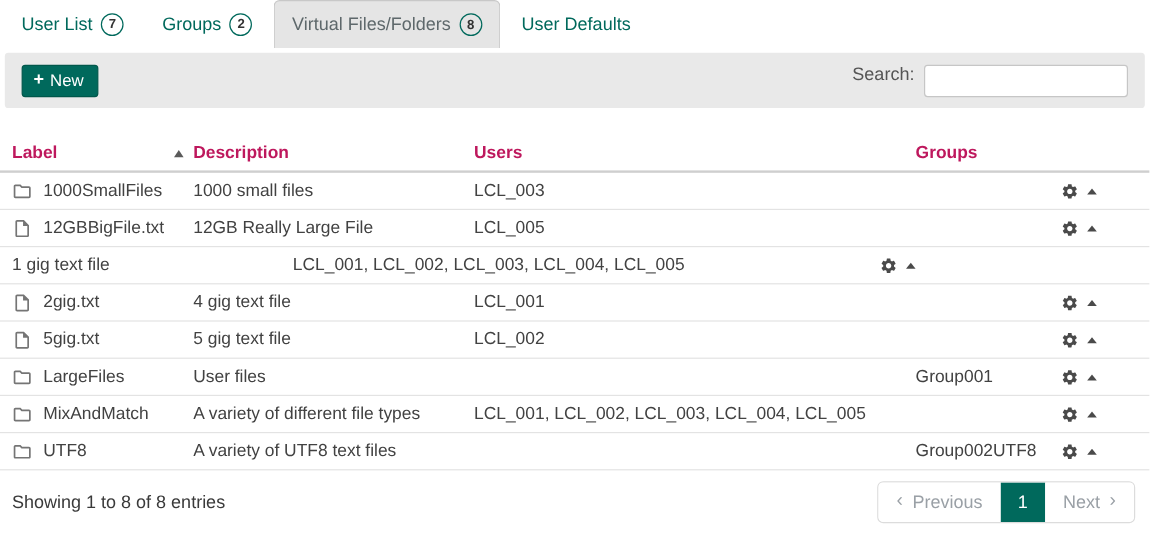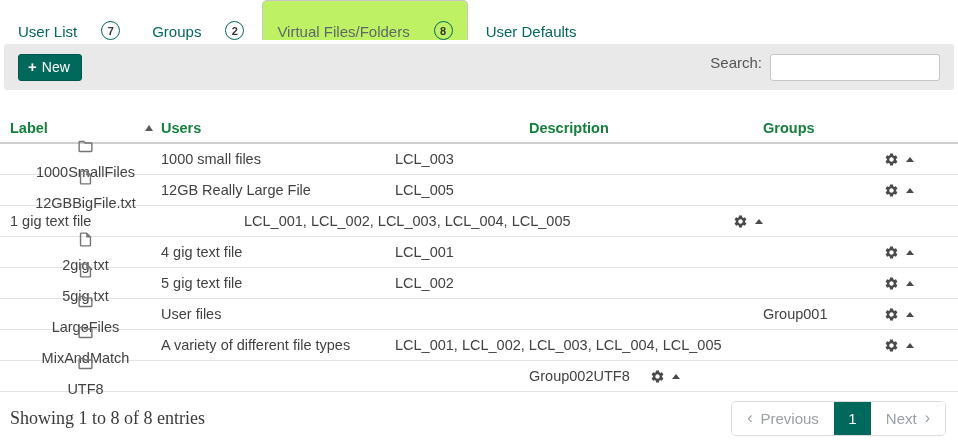--- a/index.html
+++ b/index.html
@@ -2,71 +2,71 @@
 <html><head>
 <meta charset="utf-8">
 <style>
   * { box-sizing: border-box; margin: 0; padding: 0; }
   html, body { width: 958px; height: 444px; background: #fff; overflow: hidden;
     font-family: "Liberation Sans", "DejaVu Sans", sans-serif; }
   .app { width: 958px; height: 444px; position: relative; }
 
   
   .tabbar { display: flex; align-items: stretch; height: 40px; padding-left: 2px; }
-  .tab { display: flex; align-items: flex-end; gap: 24px; padding: 0 14px; margin: 0 2px;
+  .tab { display: flex; align-items: center; gap: 7px; padding: 0 14px; margin: 0 2px;
     font-size: 15px; color: #00695c; cursor: pointer; white-space: nowrap; }
   .tab.active { border: 1px solid #c8c8c8; border-bottom: none;
-    border-radius: 5px 5px 0 0; color: #5e686b; background: #bef264; }
+    border-radius: 5px 5px 0 0; color: #5e686b; background: #e5e5e5; }
   .badge { display: inline-flex; align-items: center; justify-content: center;
     width: 19px; height: 19px; border: 1px solid #00695c; border-radius: 50%;
     font-size: 11px; font-weight: bold; color: #333; }
 
   
   .toolbar { margin: 4px 4px 0 4px; height: 46px; background: #e9e9e9; border-radius: 3px;
     display: flex; align-items: center; justify-content: space-between; padding: 0 14px; }
   .btn-new { display: inline-flex; align-items: center; gap: 5px; background: #00695c;
     color: #fff; border: 1px solid #00574b; border-radius: 3px; padding: 4px 11px 5px 9px;
     font-size: 14px; font-family: inherit; cursor: pointer; }
   .btn-new .plus { font-weight: bold; font-size: 15px; line-height: 1; }
   .search { display: flex; gap: 8px; }
   .search-label { font-size: 15px; color: #555; }
   .search-input { width: 170px; height: 27px; border: 1px solid #c6c6c6; border-radius: 3px;
     padding: 0 6px; font-size: 14px; font-family: inherit; background: #fff; outline: none; }
 
   
   .thead { display: flex; align-items: center; height: 31px; margin-top: 23px;
     border-bottom: 2px solid #cfcfcf; padding: 0 8px 0 10px;
-    font-size: 14.5px; font-weight: bold; color: #15803d; }
+    font-size: 14.5px; font-weight: bold; color: #be185d; }
   .th { overflow: hidden; white-space: nowrap; }
   .col-label  { width: 151px; }
   .col-desc   { width: 234px; }
   .col-users  { width: 368px; }
   .col-groups { width: 115px; }
   .col-actions{ flex: 1; }
   .th.col-label { display: flex; align-items: center; justify-content: space-between; padding-right: 8px; }
   .sort-asc { width: 0; height: 0; border-left: 4px solid transparent;
     border-right: 4px solid transparent; border-bottom: 6px solid #5a5a5a; }
 
   .tbody { }
   .row { display: flex; align-items: center; height: 31px; border-bottom: 1px solid #e3e3e3;
     padding: 0 8px 0 10px; font-size: 14.5px; color: #424242; }
   .cell { overflow: hidden; white-space: nowrap; }
-  .cell-label { display: flex; align-items: center; gap: 9px; flex-direction: column; }
+  .cell-label { display: flex; align-items: center; gap: 9px; }
   .row-icon { width: 17px; height: 17px; flex: none; display: inline-flex; }
   .row-icon svg { width: 17px; height: 17px; fill: #757575; }
   .cell-actions { display: flex; align-items: center; }
   .actions-btn { display: inline-flex; align-items: center; margin-left: 6px; cursor: pointer; }
   .gear svg { width: 15px; height: 15px; fill: #4a4a4a; display: block; }
   .caret-up { width: 0; height: 0; border-left: 4px solid transparent;
     border-right: 4px solid transparent; border-bottom: 5px solid #4a4a4a; margin-left: 7px; }
 
   
   .footer { display: flex; align-items: center; justify-content: space-between;
     padding: 6px 10px 0 10px; height: 46px; }
-  .showing { font-size: 18px; color: #3a3a3a; font-family: Liberation Serif, serif; }
+  .showing { font-size: 15px; color: #3a3a3a; }
   .pagination { display: flex; align-items: stretch; border: 1px solid #dcdcdc;
     border-radius: 5px; overflow: hidden; height: 35px; margin-right: 2px; }
   .page-item { display: flex; align-items: center; gap: 8px; padding: 0 15px;
     font-size: 15px; color: #9aa0a6; cursor: pointer; background: #fff; }
   .page-item .chev { font-size: 16px; }
   .page-current { display: flex; align-items: center; justify-content: center;
     min-width: 37px; background: #00695c; color: #fff; font-size: 15px; cursor: pointer; }
 </style>
 </head>
 <body>
@@ -100,22 +100,22 @@
       <label class="search-label">Search:</label>
       <input class="search-input" value="" style="">
     </div>
   </div>
 
   <div class="thead">
     <div class="th col-label">
       <span>Label</span>
       <span class="sort-asc"></span>
     </div>
+    <div class="th col-desc">Description</div>
     <div class="th col-users">Users</div>
-    <div class="th col-desc">Description</div>
     <div class="th col-groups">Groups</div>
     <div class="th col-actions"></div>
   </div>
 
   <div class="tbody">
       <div class="row">
     <div class="cell cell-label col-label">
       <span class="row-icon icon-folder">
         <svg viewBox="0 0 24 24">
               <path d="M20 6h-8l-2-2H4c-1.1 0-2 .9-2 2v12c0 1.1.9 2 2 2h16c1.1 0 2-.9 2-2V8c0-1.1-.9-2-2-2zm0 12H4V6h5.17l2 2H20v10z"></path>
@@ -276,20 +276,21 @@
       <div class="row">
     <div class="cell cell-label col-label">
       <span class="row-icon icon-folder">
         <svg viewBox="0 0 24 24">
               <path d="M20 6h-8l-2-2H4c-1.1 0-2 .9-2 2v12c0 1.1.9 2 2 2h16c1.1 0 2-.9 2-2V8c0-1.1-.9-2-2-2zm0 12H4V6h5.17l2 2H20v10z"></path>
             </svg>
       </span>
 
       <span class="label-text">UTF8</span>
     </div>
+    <div class="cell col-desc">A variety of UTF8 text files</div>
     <div class="cell col-users"></div>
     <div class="cell col-groups">Group002UTF8</div>
     <div class="cell cell-actions col-actions">
       <span class="actions-btn">
         <span class="gear">
           <svg viewBox="0 0 24 24">
                 <path d="M19.14 12.94c.04-.3.06-.61.06-.94 0-.32-.02-.64-.07-.94l2.03-1.58c.18-.14.23-.41.12-.61l-1.92-3.32c-.12-.22-.37-.29-.59-.22l-2.39.96c-.5-.38-1.03-.7-1.62-.94l-.36-2.54c-.04-.24-.24-.41-.48-.41h-3.84c-.24 0-.43.17-.47.41l-.36 2.54c-.59.24-1.13.57-1.62.94l-2.39-.96c-.22-.08-.47 0-.59.22L2.74 8.87c-.12.21-.08.47.12.61l2.03 1.58c-.05.3-.09.63-.09.94s.02.64.07.94l-2.03 1.58c-.18.14-.23.41-.12.61l1.92 3.32c.12.22.37.29.59.22l2.39-.96c.5.38 1.03.7 1.62.94l.36 2.54c.05.24.24.41.48.41h3.84c.24 0 .44-.17.47-.41l.36-2.54c.59-.24 1.13-.56 1.62-.94l2.39.96c.22.08.47 0 .59-.22l1.92-3.32c.12-.22.07-.47-.12-.61l-2.01-1.58zM12 15.6c-1.98 0-3.6-1.62-3.6-3.6s1.62-3.6 3.6-3.6 3.6 1.62 3.6 3.6-1.62 3.6-3.6 3.6z"></path>
               </svg>
         </span>
         <span class="caret-up"></span>

